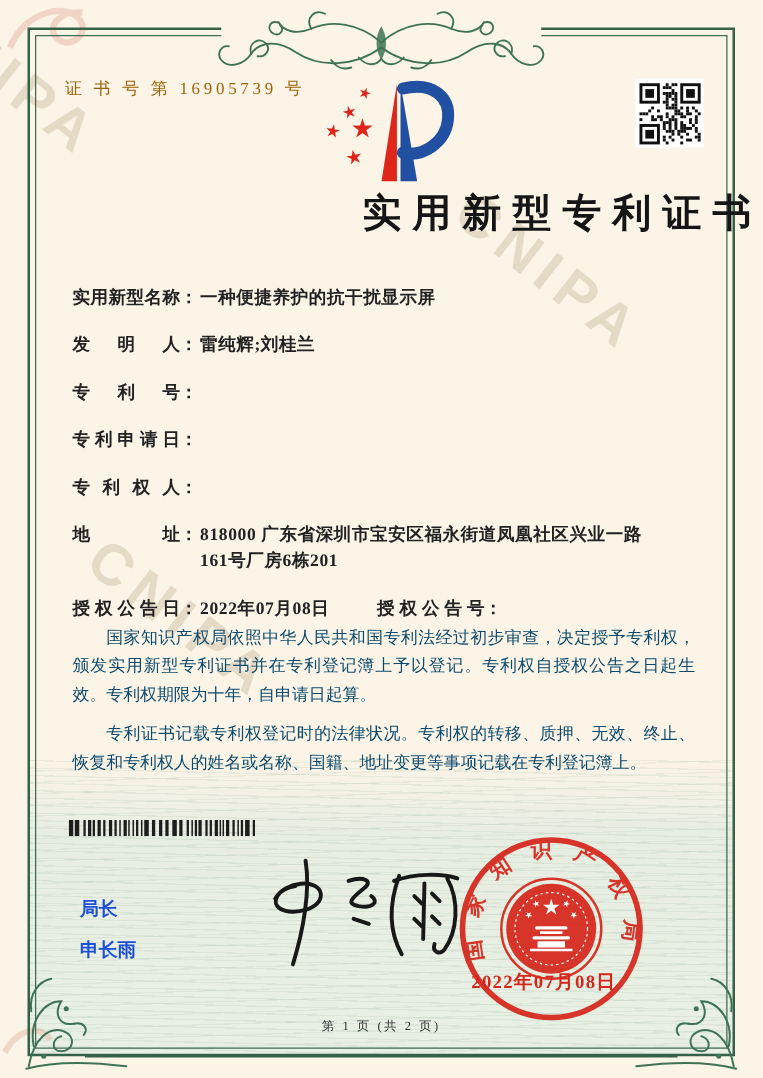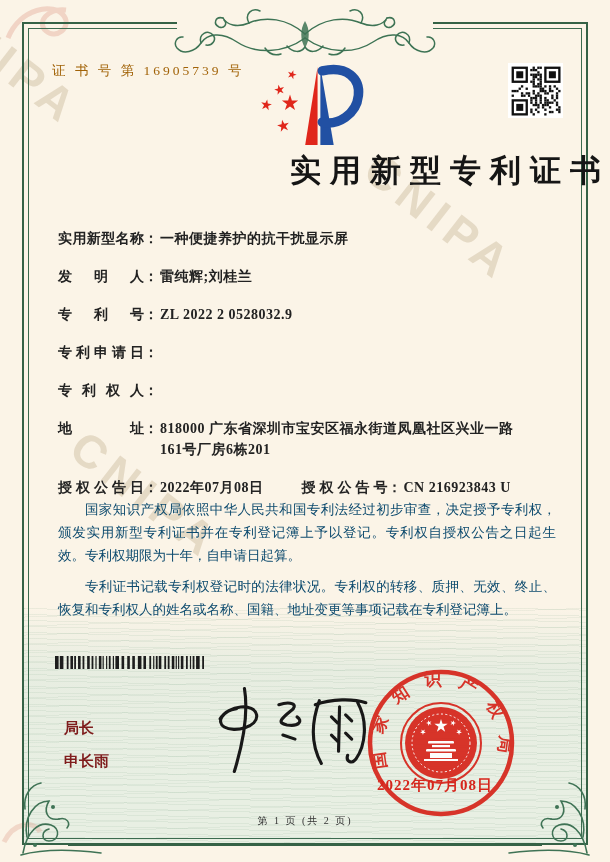--- a/index.html
+++ b/index.html
@@ -48,21 +48,21 @@
   .val{flex:none;max-width:362px;letter-spacing:.5px;}
   .pair{display:flex;}
   .pair+.pair{margin-left:38px;}
 
   
   .paras{position:absolute;left:58px;right:54px;top:498px;z-index:3;font-size:13.5px;line-height:23px;color:#0c4a6e;text-align:justify;}
   .paras p{margin:0 0 8px 0;text-indent:2em;}
 
   
   .barcode{position:absolute;left:55px;top:656px;width:152px;height:13px;z-index:3;}
-  .director{position:absolute;left:64px;top:711px;z-index:3;font-family:"Liberation Sans","DejaVu Sans",sans-serif;font-weight:bold;font-size:15px;color:#7f1d1d;line-height:33px;}
+  .director{position:absolute;left:64px;top:711px;z-index:3;font-family:"Liberation Sans","DejaVu Sans",sans-serif;font-weight:bold;font-size:15px;color:#1d4ed8;line-height:33px;}
   .sig{position:absolute;left:206px;top:678px;width:172px;height:102px;z-index:3;}
   .seal{position:absolute;left:364px;top:666px;width:154px;height:154px;z-index:4;opacity:.93;}
   .seal-date{position:absolute;left:377px;top:776px;z-index:5;font-size:15px;font-weight:bold;letter-spacing:1px;color:#d6261c;}
   .footer{position:absolute;left:0;right:0;top:814px;text-align:center;font-size:10px;letter-spacing:2px;color:#333;z-index:3;}
 
   
   .top-orn{position:absolute;left:137px;top:8px;width:336px;height:58px;z-index:3;}
   .corner{position:absolute;top:779px;width:92px;height:80px;z-index:3;}
   .corner.left{left:15px;}
   .corner.right{left:503px;transform:scaleX(-1);}
@@ -280,21 +280,20 @@
     <span class="val">一种便捷养护的抗干扰显示屏</span>
   </div>
   <div class="frow">
     <span class="lbl">发明人</span>
       <span class="colon">：</span>
     <span class="val">雷纯辉;刘桂兰</span>
   </div>
   <div class="frow">
     <span class="lbl">专利号</span>
       <span class="colon">：</span>
-    <span class="val">ZL 2022 2 0528032.9</span>
   </div>
   <div class="frow">
     <span class="lbl">专利申请日</span>
       <span class="colon">：</span>
   </div>
   <div class="frow">
     <span class="lbl">专利权人</span>
       <span class="colon">：</span>
   </div>
   <div class="frow">
@@ -304,21 +303,20 @@
   </div>
   <div class="frow">
     <span class="pair">
       <span class="lbl">授权公告日</span>
         <span class="colon">：</span>
       <span class="val">2022年07月08日</span>
     </span>
     <span class="pair">
       <span class="lbl">授权公告号</span>
         <span class="colon">：</span>
-      <span class="val">CN 216923843 U</span>
     </span>
   </div>
 </div>
 
 <div class="paras">
   <p>国家知识产权局依照中华人民共和国专利法经过初步审查，决定授予专利权，颁发实用新型专利证书并在专利登记簿上予以登记。专利权自授权公告之日起生效。专利权期限为十年，自申请日起算。</p>
   <p>专利证书记载专利权登记时的法律状况。专利权的转移、质押、无效、终止、恢复和专利权人的姓名或名称、国籍、地址变更等事项记载在专利登记簿上。</p>
 </div>
 
 <svg class="barcode" viewBox="0 0 152 13">

